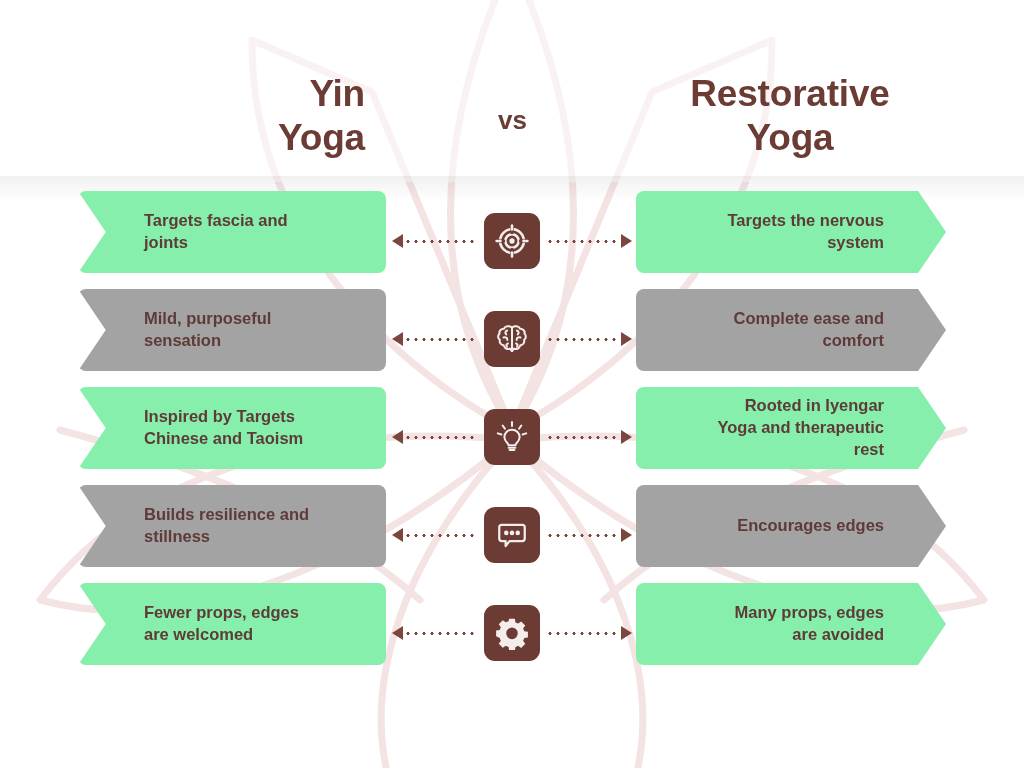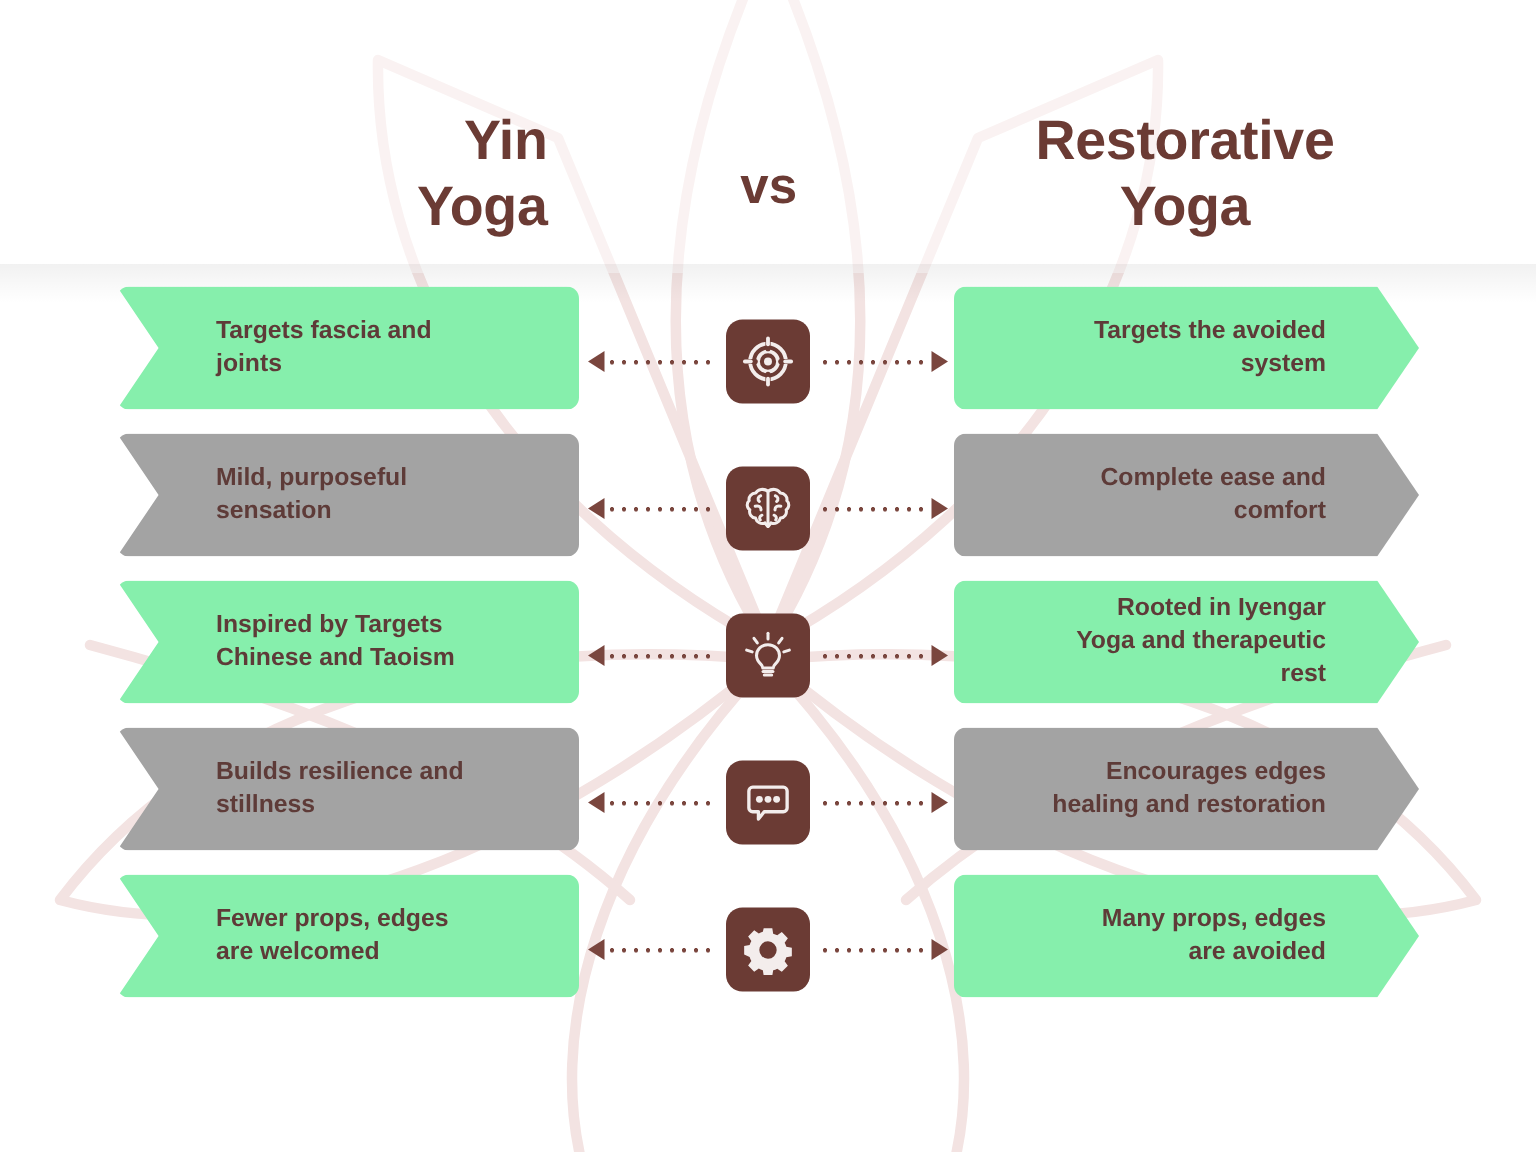--- a/index.html
+++ b/index.html
@@ -48,21 +48,21 @@
   .title {
     color:#6B3B34;
     font-weight:bold;
     font-size:37px;
     line-height:1.18;
     text-align:center;
     letter-spacing:-0.2px;
   }
   #title-left  { position:absolute; left:95px;  top:72px; width:270px;text-align:right; }
   #title-vs    { position:absolute; left:430px; top:105px; width:165px;
-                 color:#6B3B34; font-weight:bold; font-size:34px; text-align:center; }
+                 color:#6B3B34; font-weight:bold; font-size:26px; text-align:center; }
   #title-right { position:absolute; left:645px; top:72px; width:290px; }
 
   
   #rows {
     position:absolute;
     left:0; top:182px; width:1024px;
     z-index:3;
   }
   .row {
     position:relative;
@@ -215,21 +215,21 @@
       </svg>
     </div>
 
     <div class="connector connector-right">
       <div class="dots"></div>
       <div class="arrow-head arrow-right"></div>
     </div>
 
     <div class="banner banner-right c-blue">
       <div class="banner-text">
-        <div>Targets the avoided</div>
+        <div>Targets the nervous</div>
         <div>system</div>
       </div>
     </div>
   </div>
 
   <div class="row">
     <div class="banner banner-left c-pink">
       <div class="banner-text">
         <div>Mild, purposeful</div>
         <div>sensation</div>
@@ -343,21 +343,20 @@
     </div>
 
     <div class="connector connector-right">
       <div class="dots"></div>
       <div class="arrow-head arrow-right"></div>
     </div>
 
     <div class="banner banner-right c-pink">
       <div class="banner-text">
         <div>Encourages edges</div>
-        <div>healing and restoration</div>
       </div>
     </div>
   </div>
 
   <div class="row">
     <div class="banner banner-left c-blue">
       <div class="banner-text">
         <div>Fewer props, edges</div>
         <div>are welcomed</div>
       </div>

